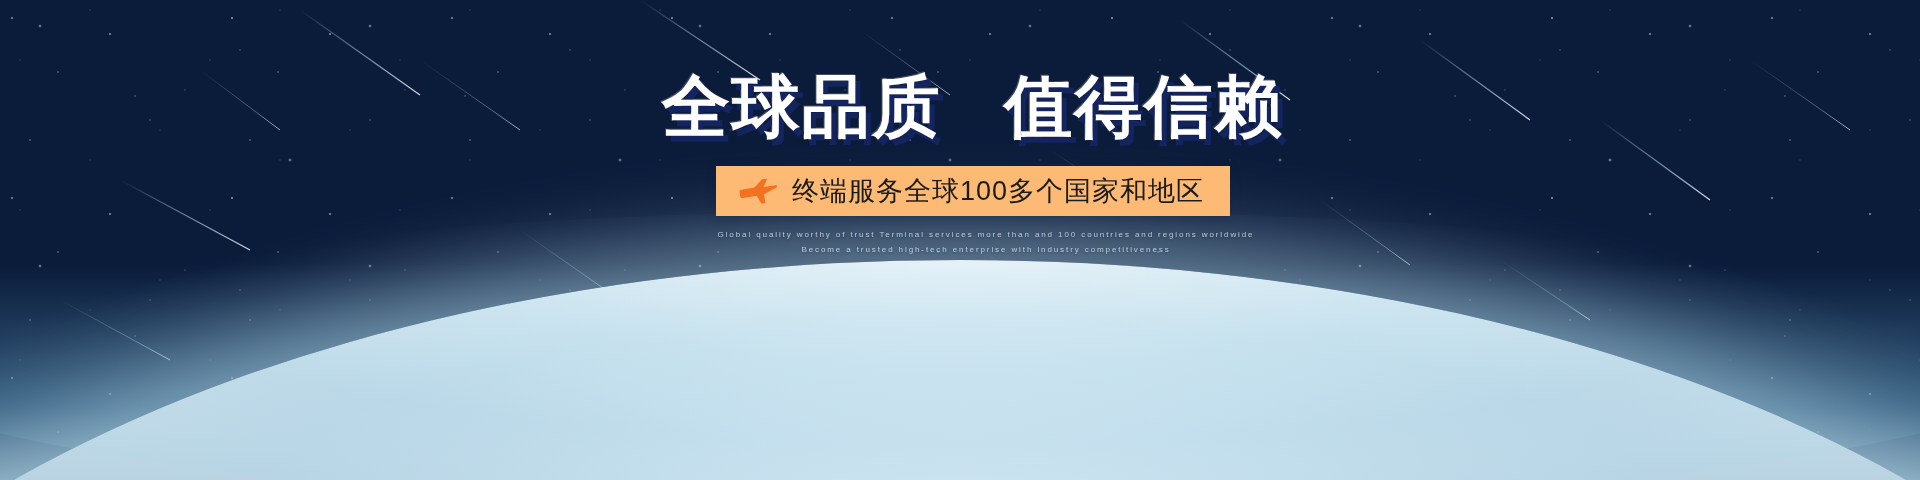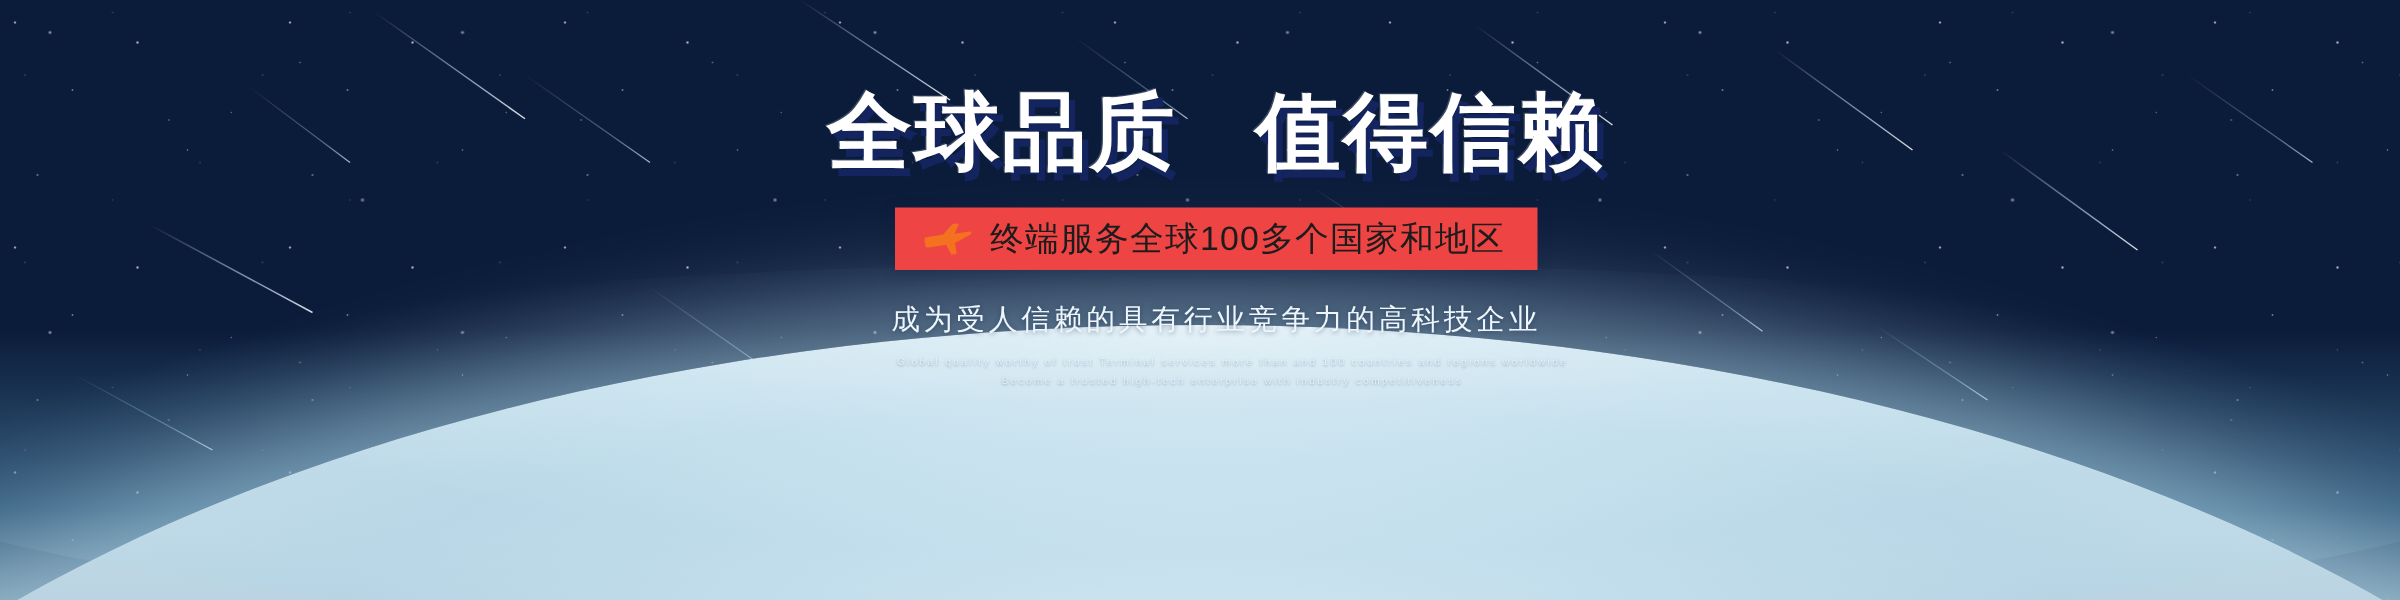--- a/index.html
+++ b/index.html
@@ -119,21 +119,21 @@
     white-space: pre;
     text-shadow:
       5px 6px 0 #13245e,
       5px 6px 0 #13245e,
       -1px -1px 0 rgba(255,255,255,.2);
   }
 
   
   .pill {
     margin-top: 26px;
-    background: #ef4444;
+    background: #fdba74;
     height: 50px;
     display: flex;
     align-items: center;
     gap: 14px;
     padding: 0 26px 0 22px;
     box-shadow: 0 2px 10px rgba(10,30,70,.25);
   }
   .plane-icon { display: block; flex: none; }
   .pill-text {
     font-size: 27px;
@@ -225,21 +225,20 @@
       <svg class="plane-icon" width="40" height="26" viewBox="0 0 40 26">
         <path d="M3.2 11.8 L16.5 9.6 L24.0 1.2 L29.2 0.8 L25.6 9.0
                  L37.6 7.2 C38.9 7.0 39.6 8.8 38.4 9.5
                  L26.0 16.3 L27.4 25.2 L23.2 25.6 L18.8 17.8
                  L5.0 20.0 C3.4 20.3 2.2 19.2 2.0 17.9 L1.6 13.6
                  C1.5 12.6 2.2 12.0 3.2 11.8 Z" fill="#f4711f"></path>
       </svg>
       <span class="pill-text">终端服务全球100多个国家和地区</span>
     </div>
 
-    <div class="tagline">成为受人信赖的具有行业竞争力的高科技企业</div>
 
     <div class="en-lines">
       <div>Global quality worthy of trust Terminal services more than and 100 countries and regions worldwide</div>
       <div>Become a trusted high-tech enterprise with industry competitiveness</div>
     </div>
 
   </div>
 </div>
 
 </body></html>

